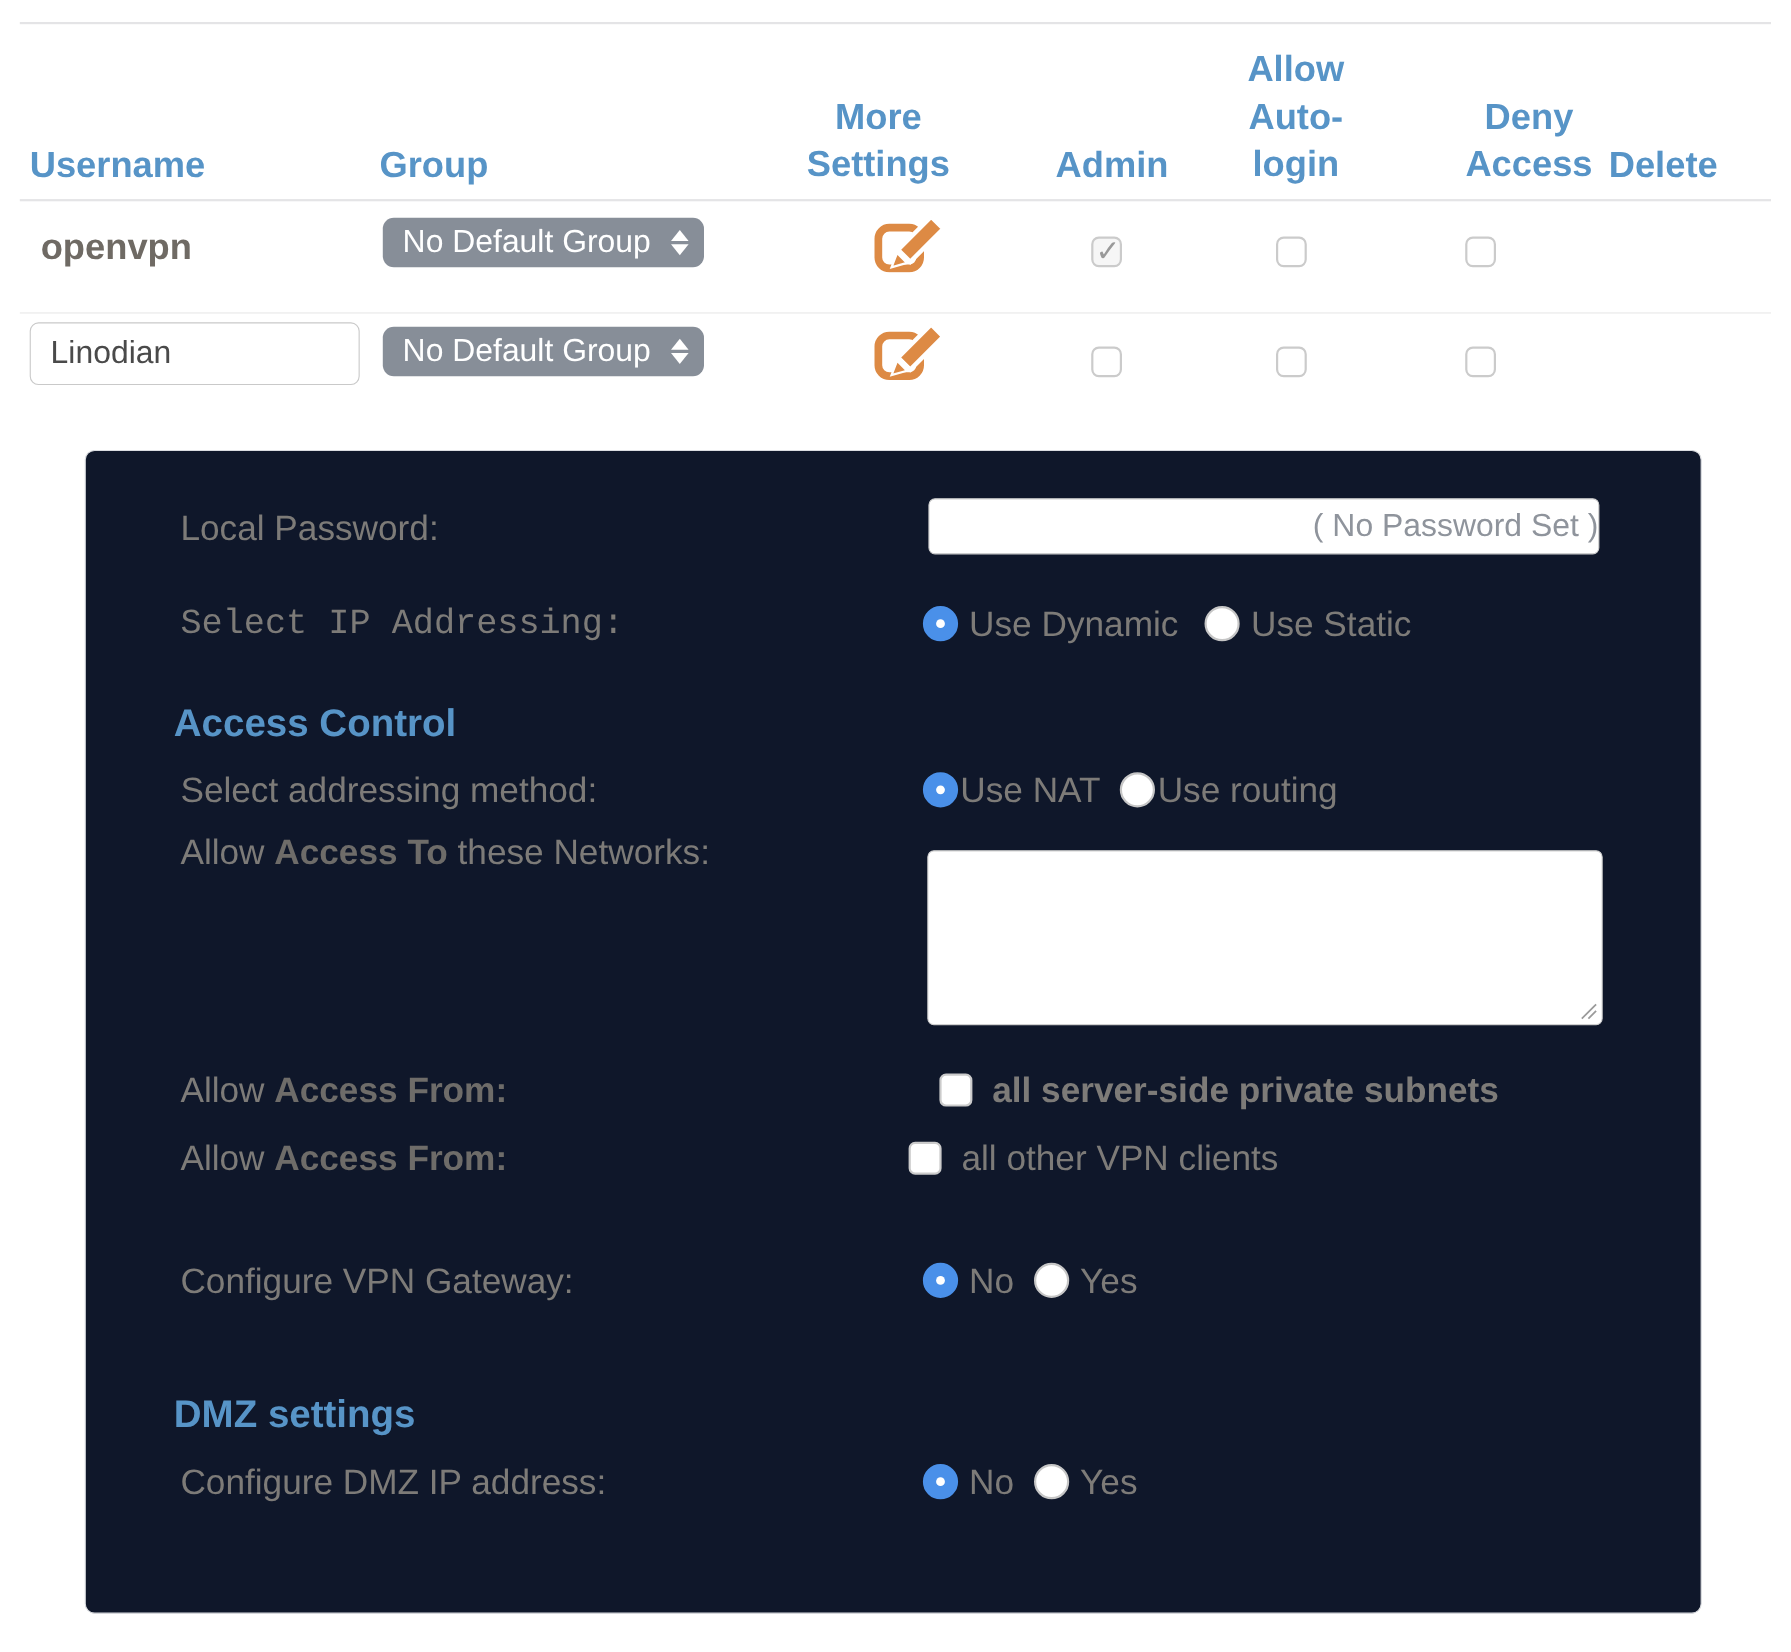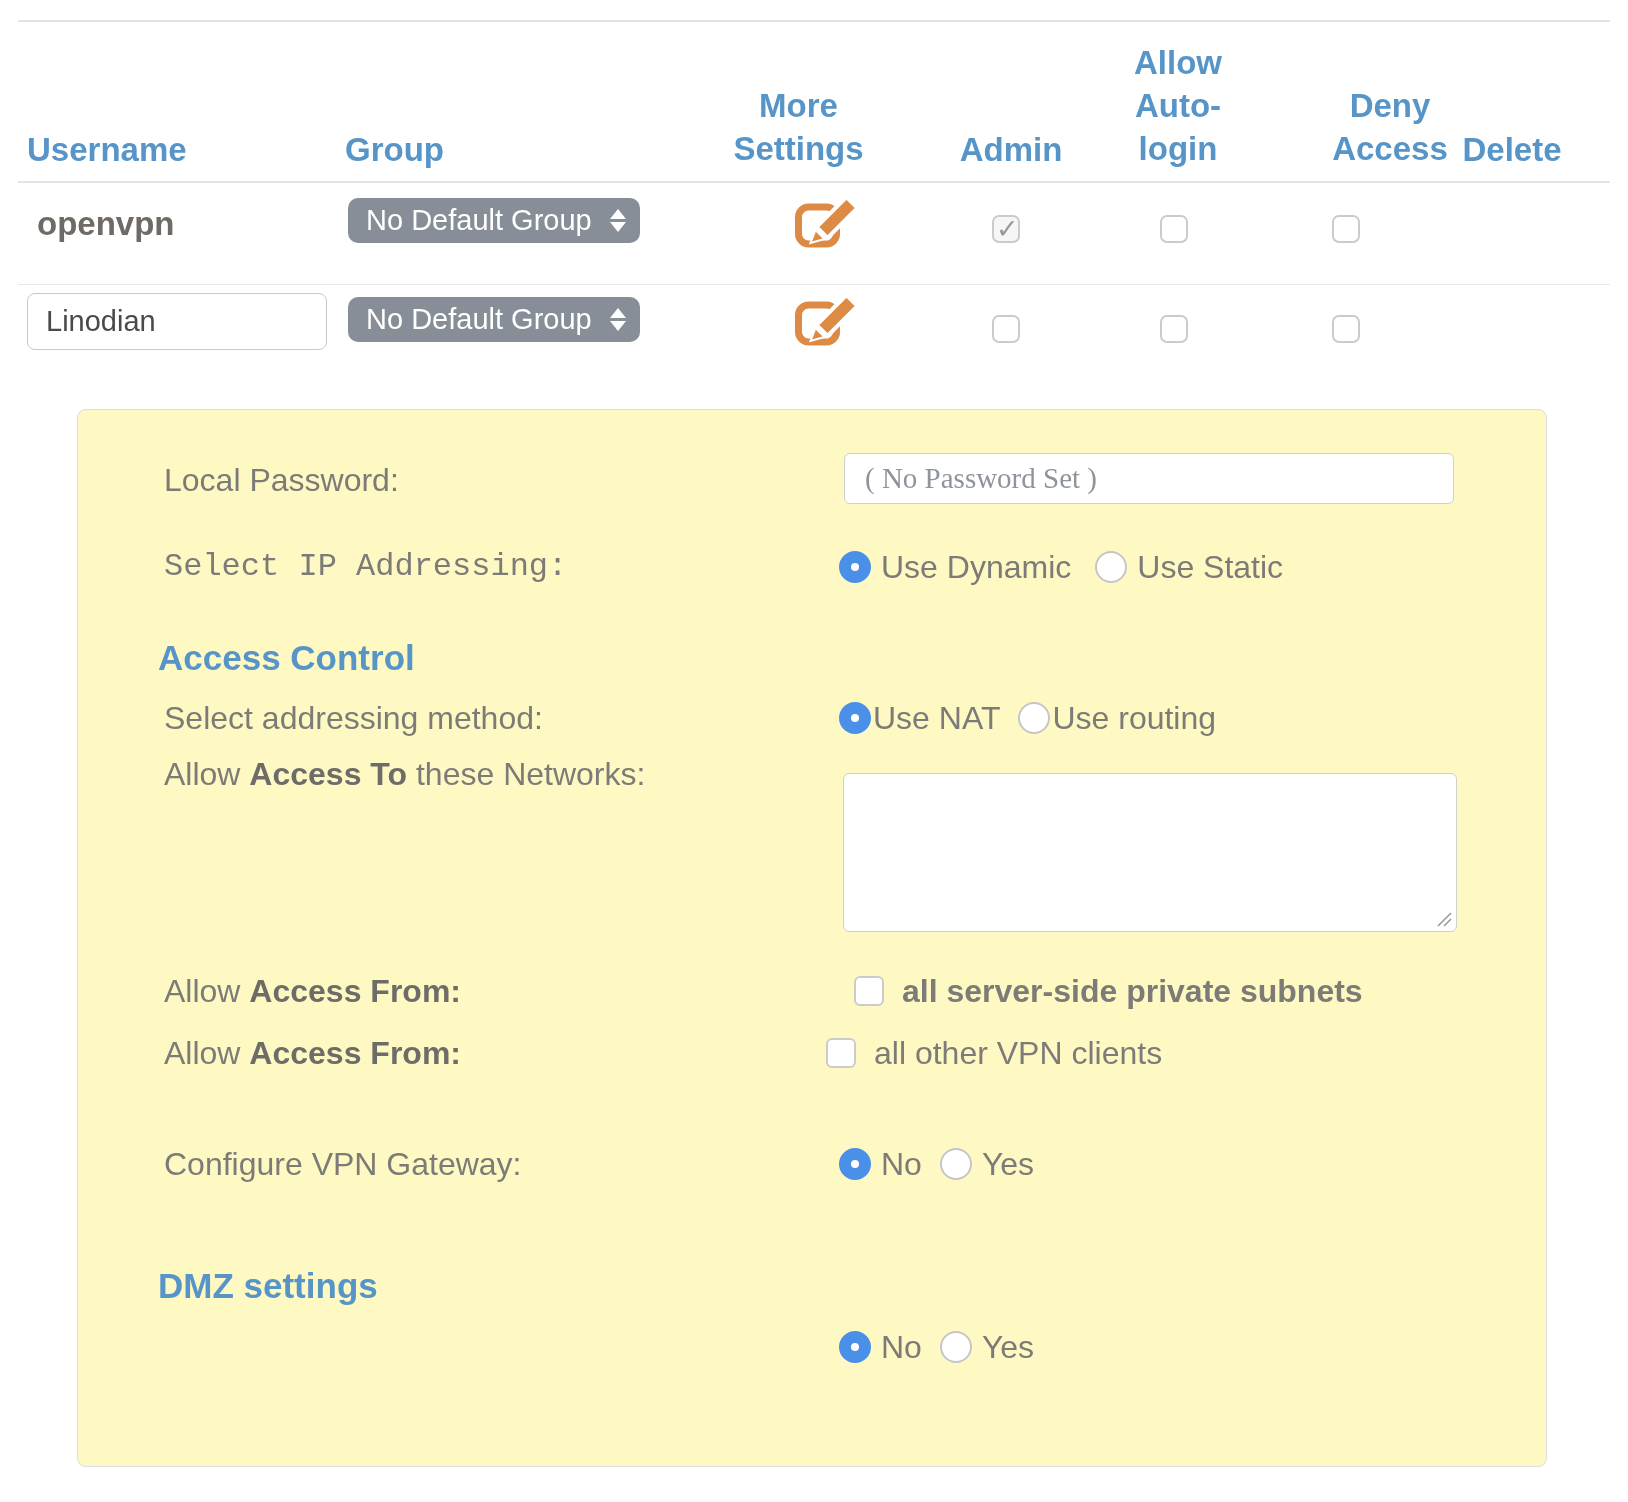--- a/index.html
+++ b/index.html
@@ -27,27 +27,27 @@
 
   .edit-btn{position:absolute;width:67px;height:51px;cursor:pointer;}
 
   .cb{position:absolute;width:28px;height:28px;box-sizing:border-box;border:2px solid #cbcbcb;
       border-radius:7px;background:#fff;cursor:pointer;}
   .cb.checked{background:#f6f6f6;}
   .cb.checked::after{content:"\2713";position:absolute;left:2px;top:-4px;font-size:27px;color:#999;}
 
   
   .panel{position:absolute;left:77px;top:409px;width:1470px;height:1058px;box-sizing:border-box;
-         background:#fef9c3;border:1px solid #dadce0;border-radius:9px;}
+         background:#0f172a;border:1px solid #dadce0;border-radius:9px;}
   .plabel{position:absolute;color:#7d7b78;font-size:32px;line-height:40px;white-space:nowrap;}
   .plabel b{color:#6e6c69;}
   .pheading{position:absolute;color:#5794c7;font-size:35px;font-weight:bold;line-height:44px;white-space:nowrap;}
 
   .text-input{position:absolute;box-sizing:border-box;border:1px solid #cfcfcf;border-radius:6px;
-              background:#fff;font-family:Liberation Serif, serif;font-size:29px;color:#5a5a5a;padding:0 12px 0 20px;outline:none;}
+              background:#fff;font-family:Liberation Sans, sans-serif;font-size:29px;color:#5a5a5a;padding:0 0 0 20px;outline:none;text-align:right;}
   .text-input::placeholder{color:#8f949c;opacity:1;}
 
   .ctl-row{position:absolute;display:flex;align-items:center;height:40px;}
   .radio{width:32px;height:32px;box-sizing:border-box;border-radius:50%;background:#fff;
          border:2px solid #c6c6c6;position:relative;flex:none;cursor:pointer;}
   .radio.on{background:#4a90e9;border-color:#4a90e9;}
   .radio.on::after{content:"";position:absolute;left:10px;top:10px;width:8px;height:8px;background:#fff;border-radius:50%;}
   .rlabel{color:#7d7b78;font-size:32px;white-space:nowrap;}
   .gap10{margin-left:10px;} .gap24{margin-left:24px;} .gap2{margin-left:2px;} .gap18{margin-left:18px;}
 
@@ -184,20 +184,21 @@
 
     <div class="plabel" style="left:86px;top:734px;">Configure VPN Gateway:</div>
     <div class="ctl-row" style="left:761px;top:734px;">
       <span class="radio on"></span>
       <span class="rlabel gap10">No</span>
       <span class="radio gap18"></span>
       <span class="rlabel gap10">Yes</span>
     </div>
 
     <div class="pheading" style="left:80px;top:854px;">DMZ settings</div>
+    <div class="plabel" style="left:86px;top:917px;">Configure DMZ IP address:</div>
     <div class="ctl-row" style="left:761px;top:917px;">
       <span class="radio on"></span>
       <span class="rlabel gap10">No</span>
       <span class="radio gap18"></span>
       <span class="rlabel gap10">Yes</span>
     </div>
 
   </div>
 </div>
 

